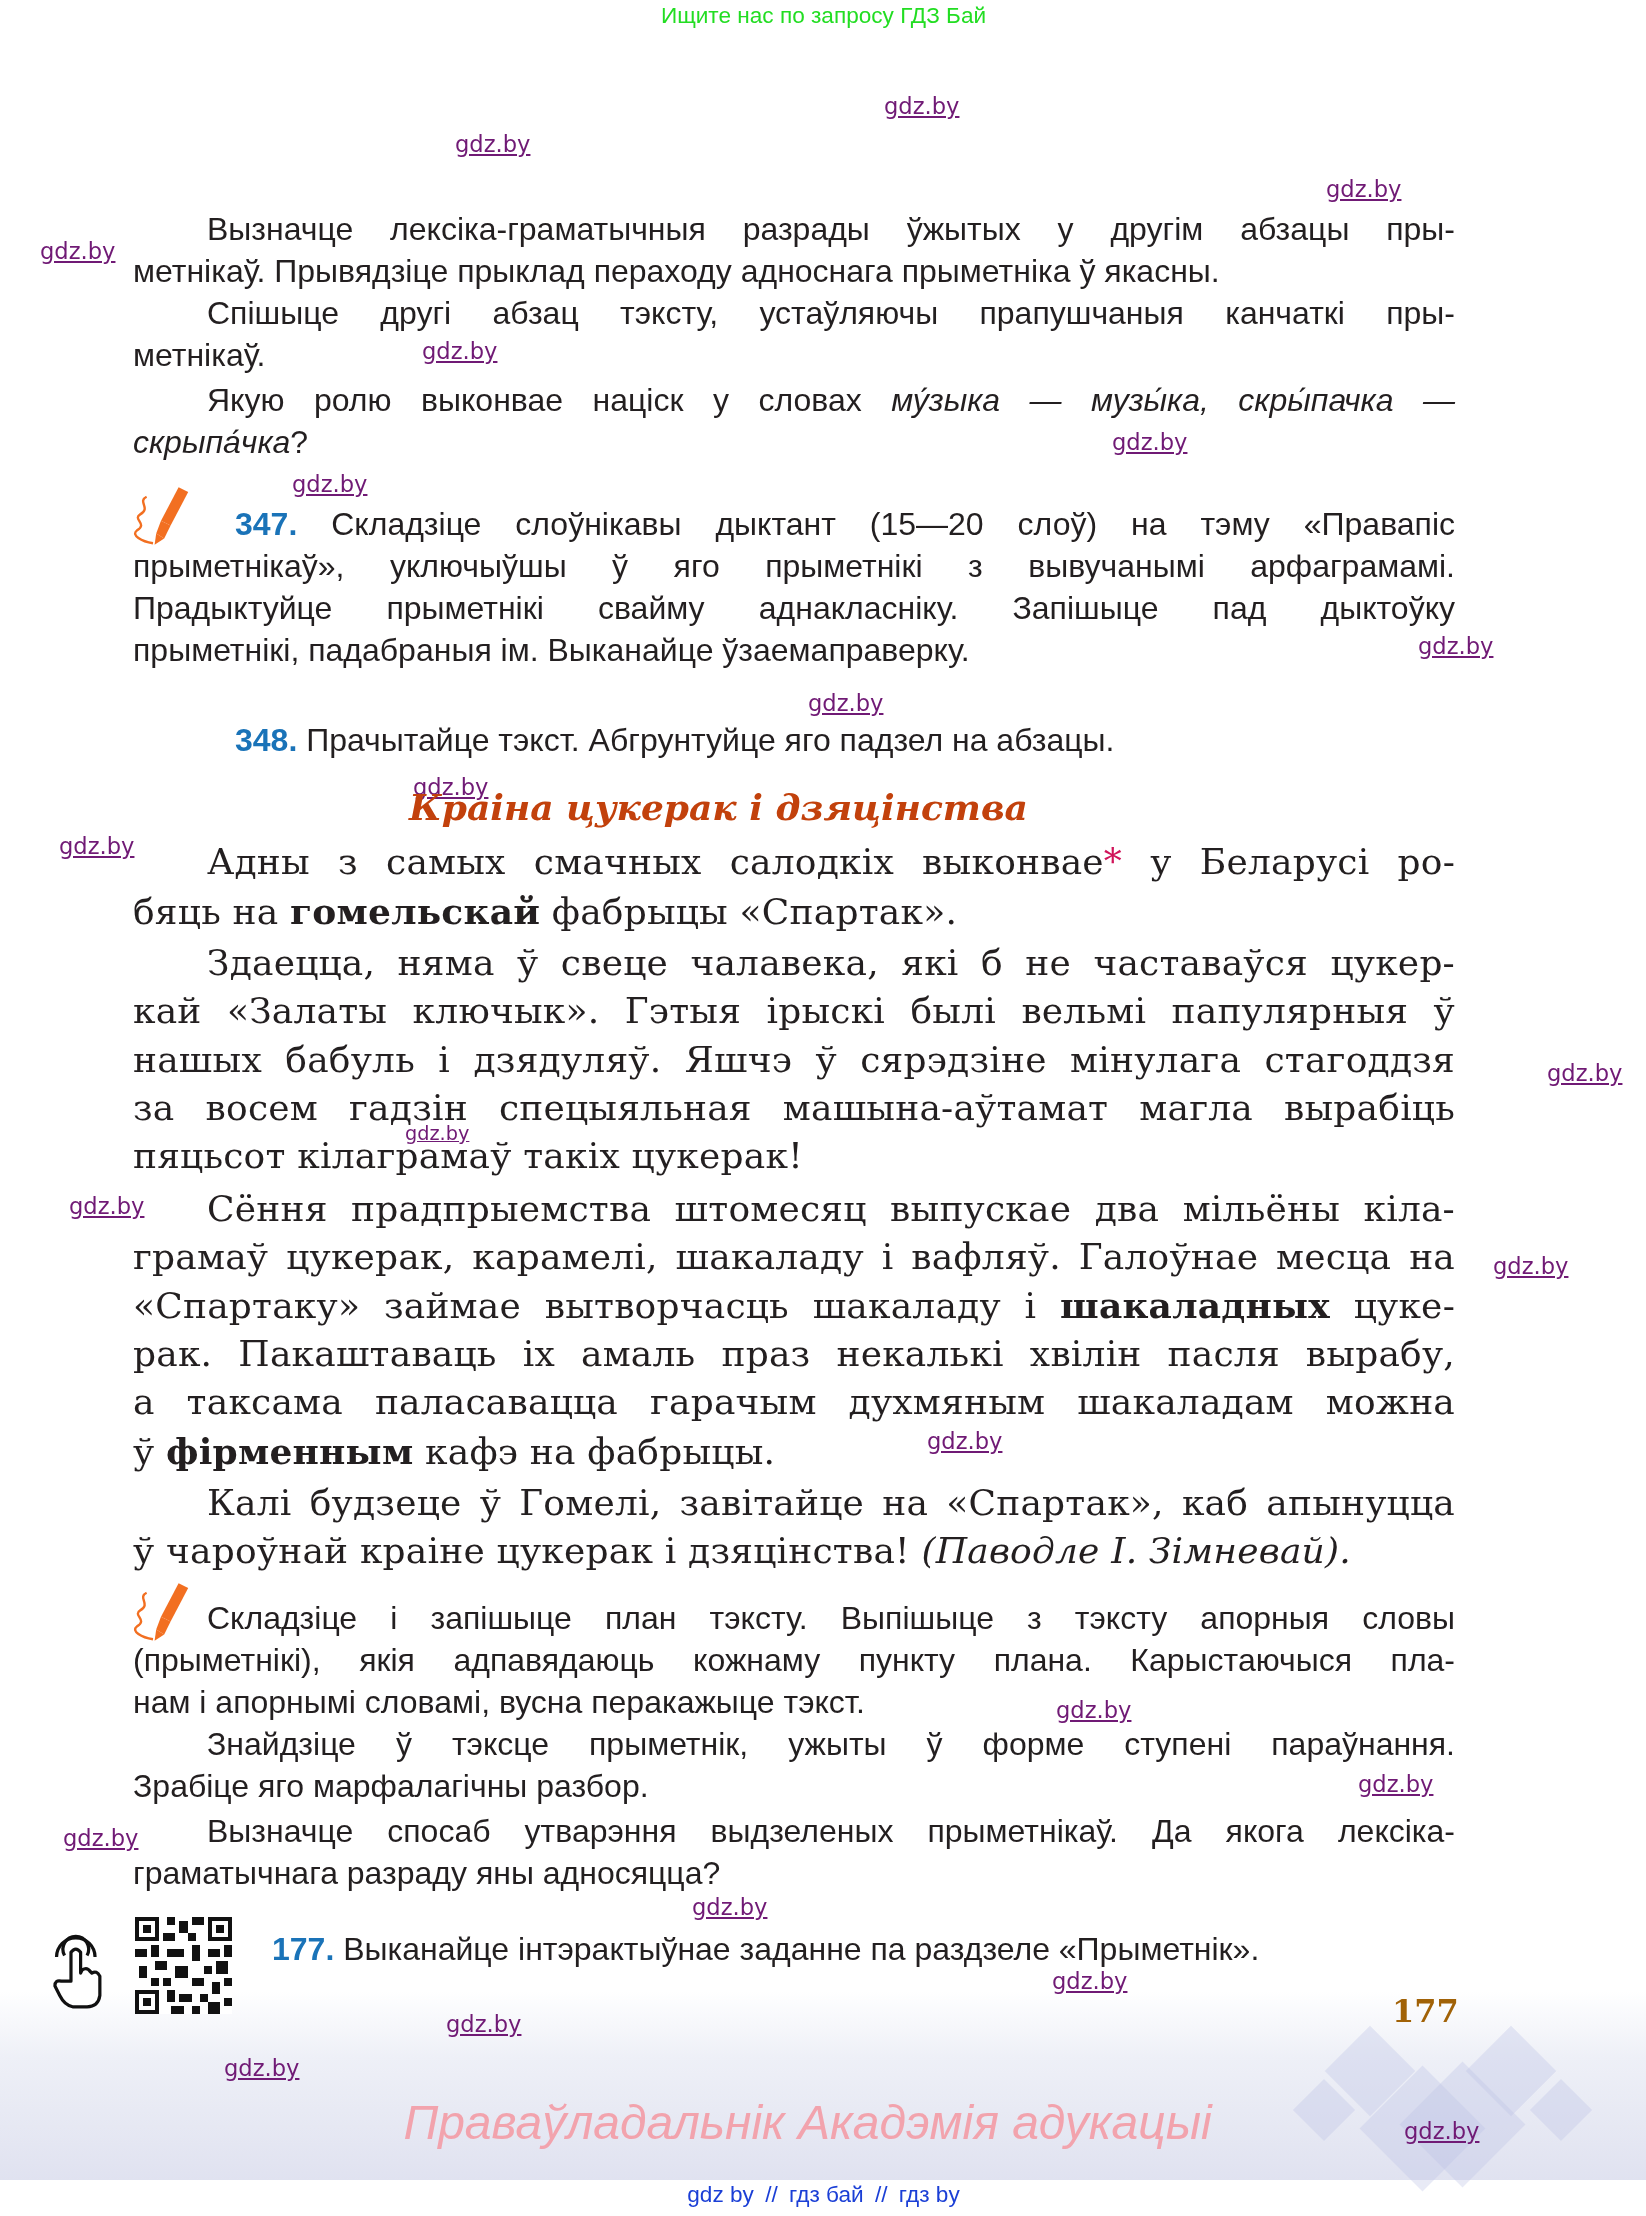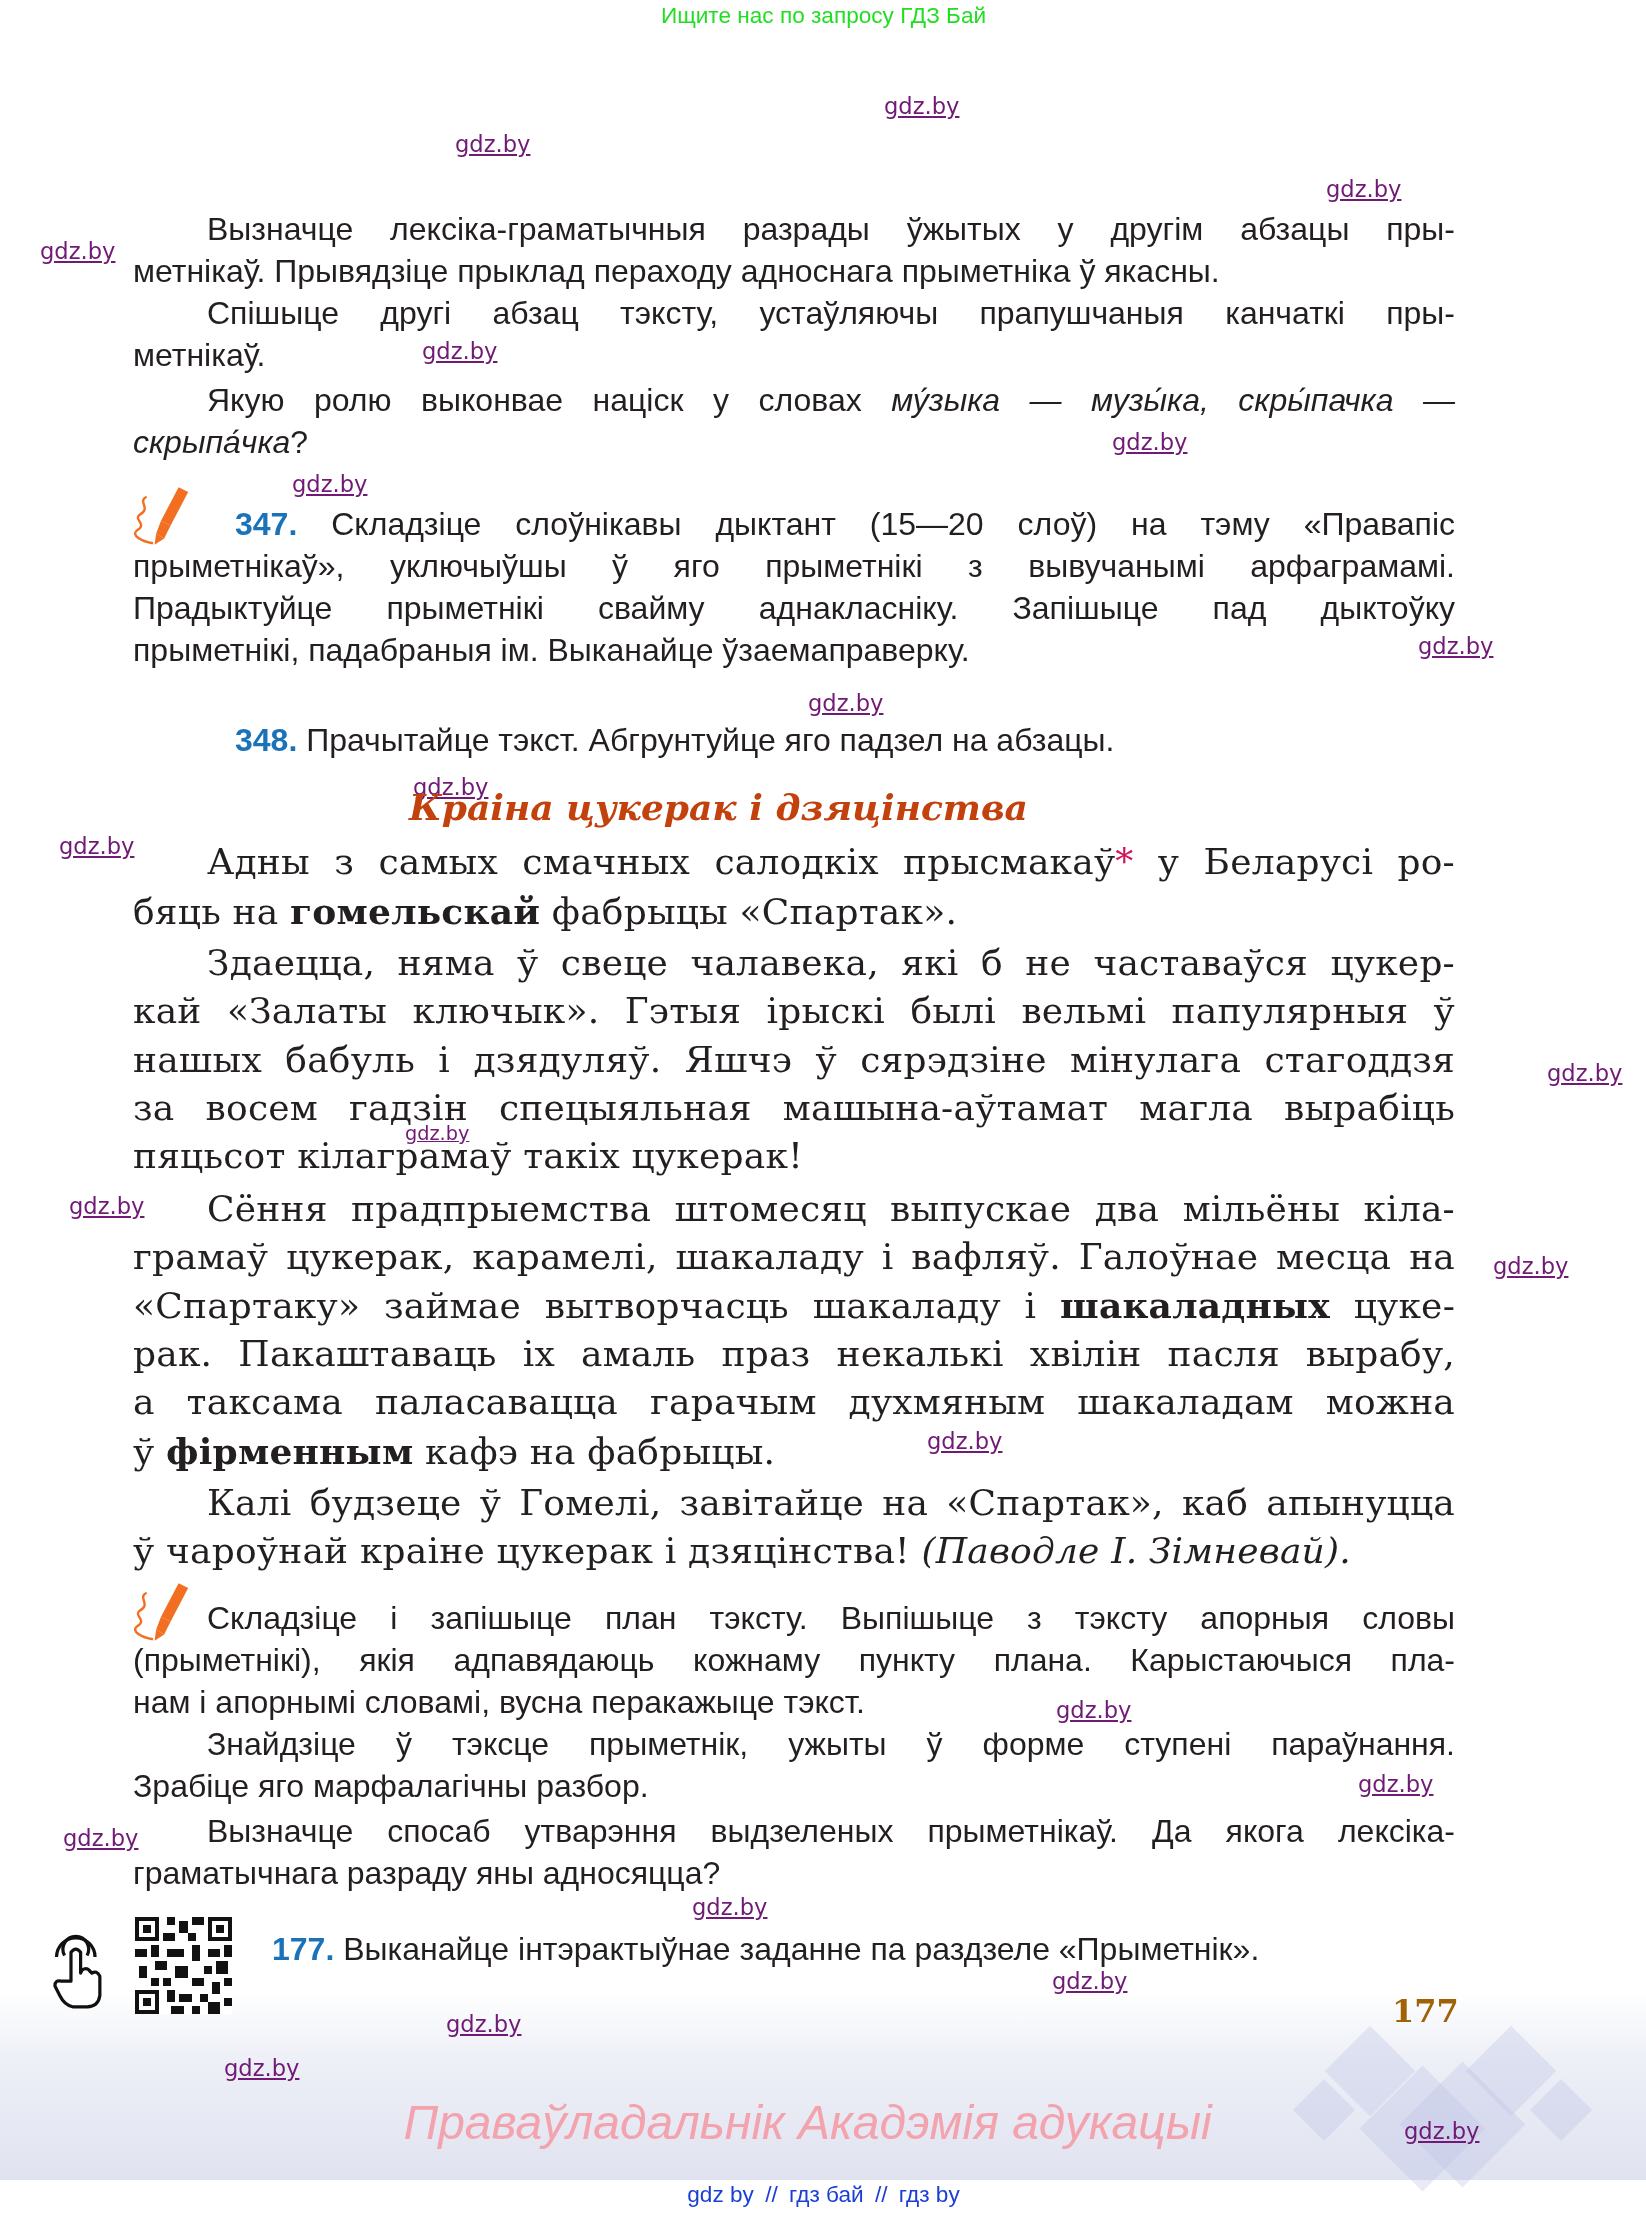--- a/index.html
+++ b/index.html
@@ -125,21 +125,21 @@
 <div class="sans-line just-last" style="top:587px;">Прадыктуйце прыметнікі свайму аднакласніку. Запішыце пад дыктоўку</div>
 <div class="sans-line" style="top:629px;">прыметнікі, падабраныя ім. Выканайце ўзаемаправерку.</div>
 
 <div class="sans-line indent" style="top:719px;">
   <span class="num">348.</span>
   <span>Прачытайце тэкст. Абгрунтуйце яго падзел на абзацы.</span>
 </div>
 <div class="title">Краіна цукерак і дзяцінства</div>
 
 <div class="serif-line indent just-last" style="top:838px;">
-  <span>Адны з самых смачных салодкіх прысмакаў</span><span class="star">*</span><span> у Беларусі ро-</span>
+  <span>Адны з самых смачных салодкіх выконвае</span><span class="star">*</span><span> у Беларусі ро-</span>
 </div>
 <div class="serif-line" style="top:887px;">
   <span>бяць на </span><span class="bold">гомельскай</span><span> фабрыцы «Спартак».</span>
 </div>
 
 <div class="serif-line indent just-last" style="top:939px;">Здаецца, няма ў свеце чалавека, які б не частаваўся цукер-</div>
 <div class="serif-line just-last" style="top:987px;">кай «Залаты ключык». Гэтыя ірыскі былі вельмі папулярныя ў</div>
 <div class="serif-line just-last" style="top:1036px;">нашых бабуль і дзядуляў. Яшчэ ў сярэдзіне мінулага стагоддзя</div>
 <div class="serif-line just-last" style="top:1084px;">за восем гадзін спецыяльная машына-аўтамат магла вырабіць</div>
 <div class="serif-line" style="top:1132px;">пяцьсот кілаграмаў такіх цукерак!</div>

